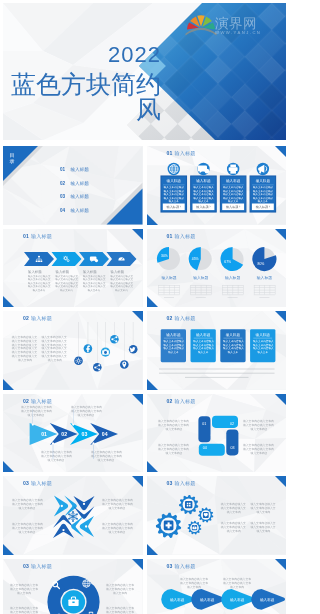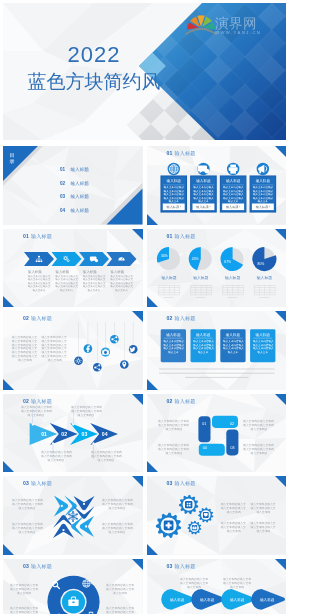--- a/index.html
+++ b/index.html
@@ -1,22 +1,22 @@
 <!DOCTYPE html>
 <html><head>
 <meta charset="utf-8">
 <style>
   html,body{margin:0;padding:0;background:#ffffff;width:290px;height:614px;overflow:hidden;}
   body{font-family:"Liberation Sans",sans-serif;}
   .page{position:relative;width:290px;height:614px;}
   .hero{position:absolute;left:3px;top:3px;width:283px;height:137px;overflow:hidden;background:#fafbfc;}
   .hero>svg.art{position:absolute;left:0;top:0;}
-  .hero-title{position:absolute;left:16px;top:41px;width:150px;text-align:center;color:#2e6fb7;}
+  .hero-title{position:absolute;left:8px;top:41px;width:150px;text-align:right;color:#2e6fb7;}
   .hero-year{font-size:22px;letter-spacing:1px;line-height:1;}
-  .hero-sub{font-size:19px;margin-top:6px;line-height:1;letter-spacing:0px;}
+  .hero-sub{font-size:25px;margin-top:6px;line-height:1;letter-spacing:0px;}
   .tri-tr{position:absolute;right:0;top:0;width:0;height:0;
           border-top:11px solid #1c6cc0;border-left:11px solid transparent;}
   .tri-bl{position:absolute;left:0;bottom:0;width:0;height:0;
           border-bottom:11px solid #1c6cc0;border-right:11px solid transparent;}
   .wm{position:absolute;left:181px;top:8px;}
   .wm-main{font-size:13.5px;fill:#ffffff;fill-opacity:0.42;font-family:sans-serif;letter-spacing:0.5px;}
   .wm-sub{font-size:4.2px;fill:#ffffff;fill-opacity:0.45;font-family:"Liberation Sans",sans-serif;letter-spacing:1.45px;}
   .grid{position:absolute;left:3px;top:146px;width:283px;}
   .row{display:flex;gap:4px;margin-bottom:4px;}
   .cell{position:relative;width:139.5px;height:78.5px;overflow:hidden;background:#f3f4f6;}

